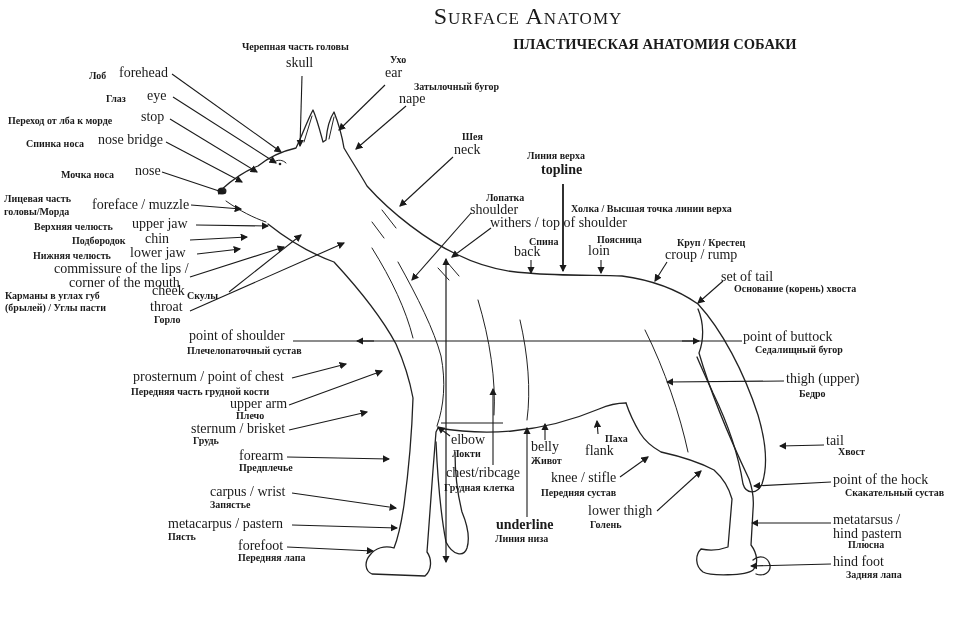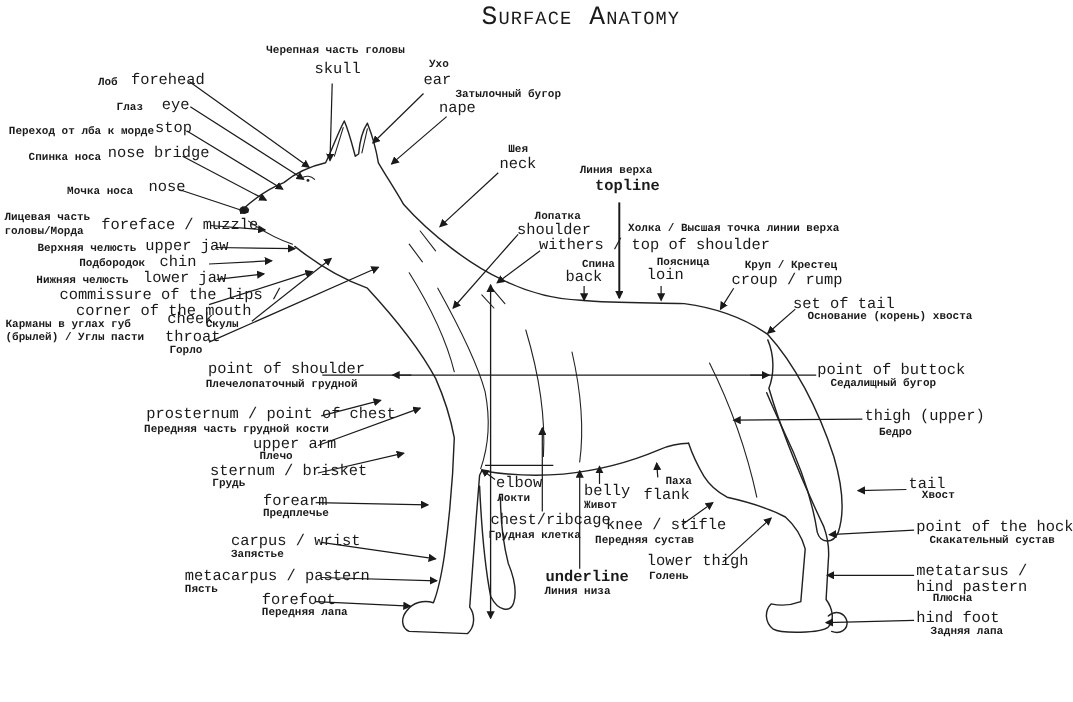--- a/index.html
+++ b/index.html
@@ -4,21 +4,21 @@
 <style>
   html,body{margin:0;padding:0;}
   body{
     width:975px;height:638px;
     background:#ffffff;
     position:relative;
     overflow:hidden;
     font-family:"Liberation Serif","DejaVu Serif",serif;
     color:#1a1a1a;
   }
-  #stage{position:absolute;inset:0;width:928px;height:638px;font-family:Liberation Mono, monospace;}
+  #stage{position:absolute;inset:0;width:928px;height:638px;}
   svg{position:absolute;left:0;top:0;}
   .lbl{position:absolute;white-space:nowrap;line-height:1.05;}
   .en{font-size:14px;}
   .ru{font-size:10px;font-weight:bold;}
   .bold{font-weight:bold;}
   .title{
     font-size:24px;
     font-variant:small-caps;
     letter-spacing:1px;
     text-align:center;
@@ -114,20 +114,21 @@
         <line x1="527" y1="517" x2="527" y2="428" stroke="#1a1a1a" stroke-width="1.1" marker-end="url(#ah)"></line>
         <line x1="446" y1="562" x2="446" y2="259" stroke="#1a1a1a" stroke-width="1.2" marker-end="url(#ah)" marker-start="url(#ah)"></line>
         <line x1="293" y1="341" x2="742" y2="341" stroke="#1a1a1a" stroke-width="1.1"></line>
         <line x1="374" y1="341" x2="357" y2="341" stroke="#1a1a1a" stroke-width="1.1" marker-end="url(#ah)"></line>
         <line x1="682" y1="341" x2="699" y2="341" stroke="#1a1a1a" stroke-width="1.1" marker-end="url(#ah)"></line>
         <line x1="441" y1="423" x2="503" y2="423" stroke="#1a1a1a" stroke-width="1.1"></line>
       </g>
   </svg>
 
   <div class="lbl title" style="left:378px;top:4px;">Surface Anatomy</div>
+  <div class="lbl subtitle" style="left:500px;top:37px;">ПЛАСТИЧЕСКАЯ АНАТОМИЯ СОБАКИ</div>
 
   <div id="labels">
       <div class="lbl ru" style="left: 242px; top: 42px;">Черепная часть головы</div>
       <div class="lbl en" style="left: 286px; top: 56px;">skull</div>
       <div class="lbl ru" style="left: 390px; top: 55px;">Ухо</div>
       <div class="lbl en" style="left: 385px; top: 66px;">ear</div>
       <div class="lbl ru" style="left: 414px; top: 82px;">Затылочный бугор</div>
       <div class="lbl en" style="left: 399px; top: 92px;">nape</div>
       <div class="lbl ru" style="left: 89px; top: 71px;">Лоб</div>
       <div class="lbl en" style="left: 119px; top: 66px;">forehead</div>
@@ -179,21 +180,21 @@
       <div class="lbl en" style="left: 826px; top: 434px;">tail</div>
       <div class="lbl ru" style="left: 838px; top: 447px;">Хвост</div>
       <div class="lbl en" style="left: 833px; top: 473px;">point of the hock</div>
       <div class="lbl ru" style="left: 845px; top: 488px;">Скакательный сустав</div>
       <div class="lbl en" style="left: 833px; top: 513px;">metatarsus /</div>
       <div class="lbl en" style="left: 833px; top: 527px;">hind pastern</div>
       <div class="lbl ru" style="left: 848px; top: 540px;">Плюсна</div>
       <div class="lbl en" style="left: 833px; top: 555px;">hind foot</div>
       <div class="lbl ru" style="left: 846px; top: 570px;">Задняя лапа</div>
       <div class="lbl en" style="left: 189px; top: 329px;">point of shoulder</div>
-      <div class="lbl ru" style="left: 187px; top: 346px;">Плечелопаточный грудной</div>
+      <div class="lbl ru" style="left: 187px; top: 346px;">Плечелопаточный сустав</div>
       <div class="lbl en" style="left: 133px; top: 370px;">prosternum / point of chest</div>
       <div class="lbl ru" style="left: 131px; top: 387px;">Передняя часть грудной кости</div>
       <div class="lbl en" style="left: 230px; top: 397px;">upper arm</div>
       <div class="lbl ru" style="left: 236px; top: 411px;">Плечо</div>
       <div class="lbl en" style="left: 191px; top: 422px;">sternum / brisket</div>
       <div class="lbl ru" style="left: 193px; top: 436px;">Грудь</div>
       <div class="lbl en" style="left: 239px; top: 449px;">forearm</div>
       <div class="lbl ru" style="left: 239px; top: 463px;">Предплечье</div>
       <div class="lbl en" style="left: 210px; top: 485px;">carpus / wrist</div>
       <div class="lbl ru" style="left: 210px; top: 500px;">Запястье</div>

